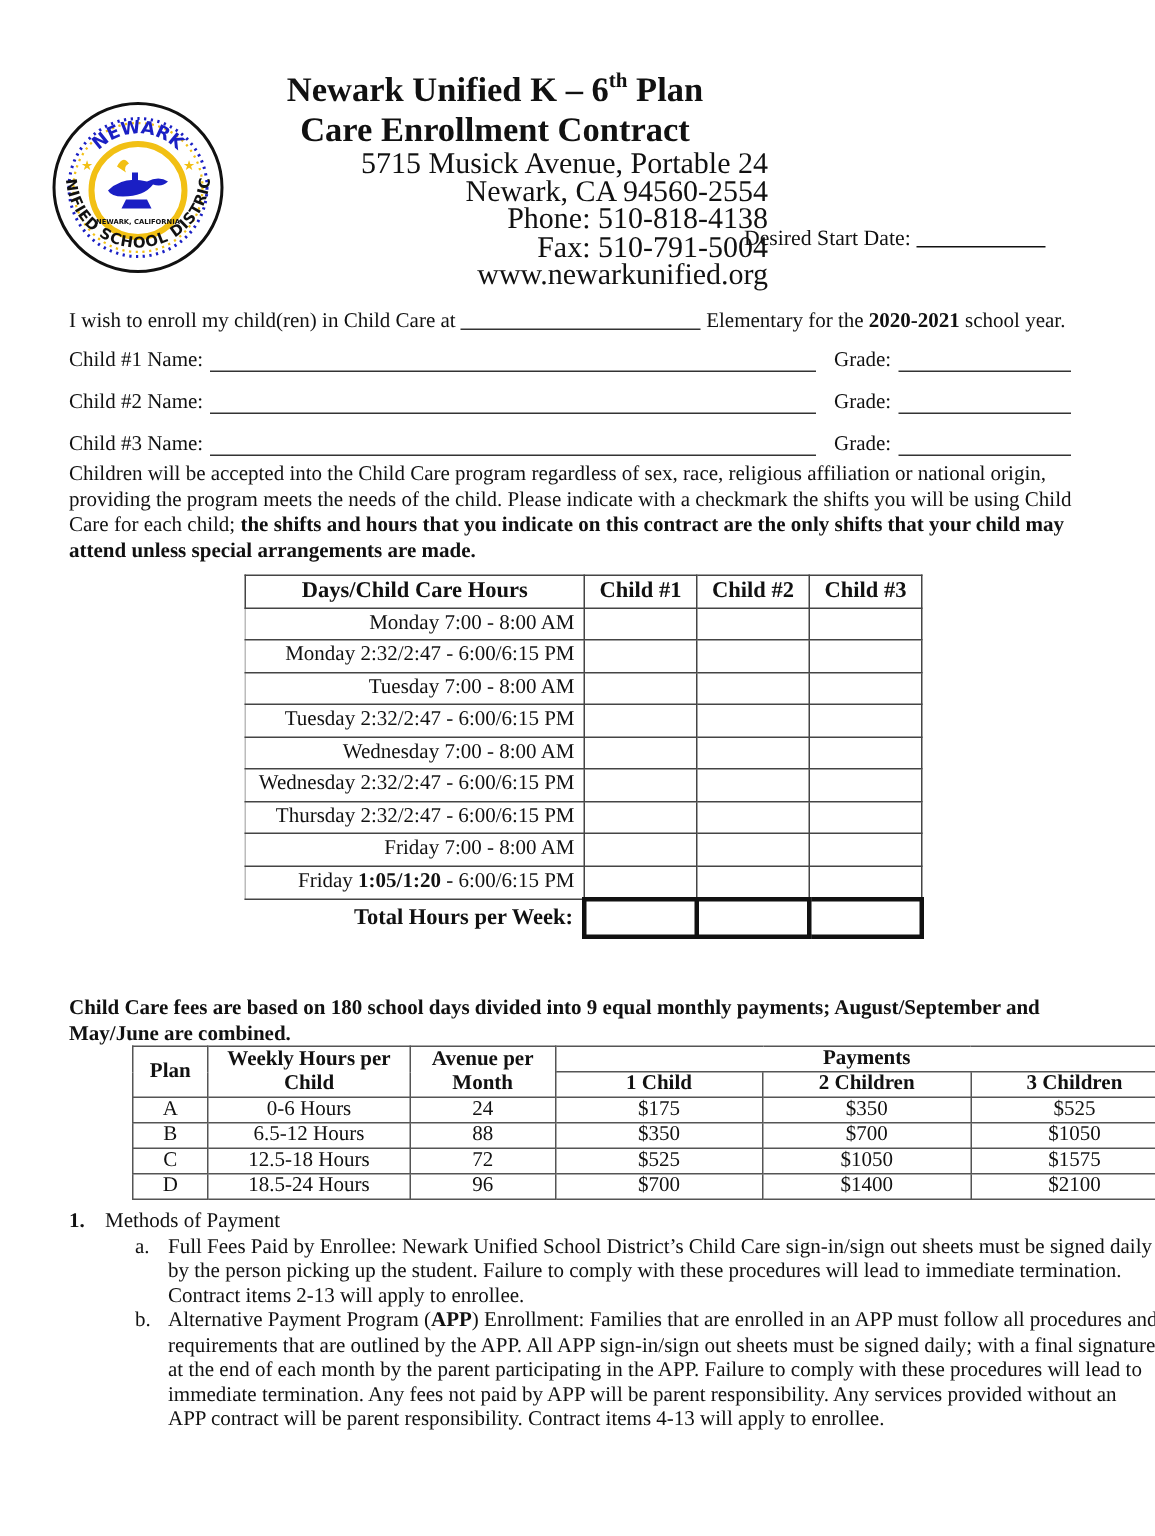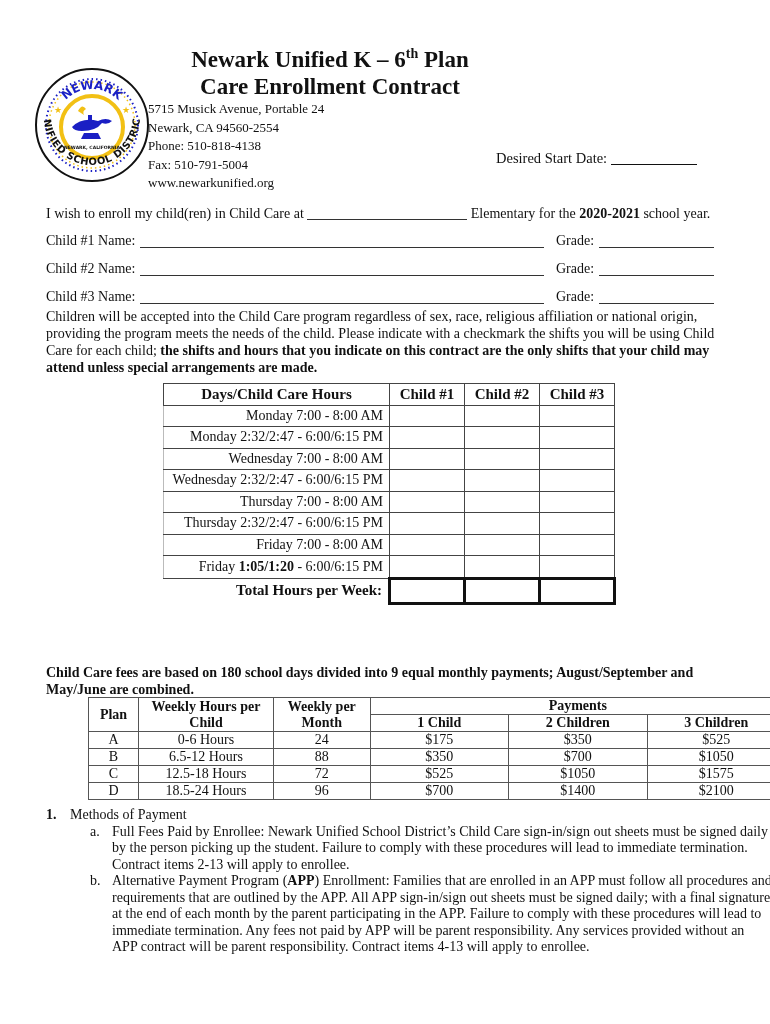--- a/index.html
+++ b/index.html
@@ -3,21 +3,21 @@
 <meta charset="utf-8">
 <style>
   html, body { margin: 0; padding: 0; background: #ffffff; }
   body { width: 770px; height: 1024px; position: relative; overflow: hidden;
          font-family: "Liberation Serif", "DejaVu Serif", serif; color: #111; }
   .abs { position: absolute; }
   .logo { left: 34px; top: 67px; width: 116px; height: 116px; }
   .title { left: 160px; top: 46px; width: 340px; text-align: center; font-weight: bold;
            font-size: 23px; line-height: 27px; }
   .title sup { font-size: 14px; vertical-align: 9px; line-height: 0; font-family: Liberation Serif, serif; }
-  .addr { left: 148px; top: 100px; width: 340px; text-align: left; font-size: 13px; line-height: 18.5px; }
+  .addr { left: 172px; top: 100px; width: 340px; text-align: right; font-size: 20px; line-height: 18.5px; }
   .start { left: 496px; top: 150px; font-weight: normal; font-size: 14.5px; white-space: nowrap; }
   .line { font-size: 14px; white-space: nowrap; }
   .uline { display: inline-block; border-bottom: 1px solid #333; height: 14px; vertical-align: -2px; }
   .para { left: 46px; width: 690px; font-size: 14px; line-height: 17px; }
   .bold { font-weight: bold; }
 
   table { border-collapse: collapse; }
   .hours { left: 163px; top: 383px; font-size: 14px; }
   .hours td, .hours th { border: 1px solid #444; height: 20.5px; padding: 0 6px; }
   .hours th { font-weight: bold; font-size: 15px; text-align: center; }
@@ -139,33 +139,39 @@
     <td class="ch"></td>
     <td class="ch"></td>
   </tr>
   <tr>
     <td class="lbl"><span>Monday 2:32/2:47 - 6:00/6:15 PM</span><b></b><span></span></td>
     <td class="ch"></td>
     <td class="ch"></td>
     <td class="ch"></td>
   </tr>
   <tr>
+    <td class="lbl"><span>Tuesday 7:00 - 8:00 AM</span><b></b><span></span></td>
+    <td class="ch"></td>
+    <td class="ch"></td>
+    <td class="ch"></td>
+  </tr>
+  <tr>
+    <td class="lbl"><span>Tuesday 2:32/2:47 - 6:00/6:15 PM</span><b></b><span></span></td>
+    <td class="ch"></td>
+    <td class="ch"></td>
+    <td class="ch"></td>
+  </tr>
+  <tr>
     <td class="lbl"><span>Wednesday 7:00 - 8:00 AM</span><b></b><span></span></td>
     <td class="ch"></td>
     <td class="ch"></td>
     <td class="ch"></td>
   </tr>
   <tr>
     <td class="lbl"><span>Wednesday 2:32/2:47 - 6:00/6:15 PM</span><b></b><span></span></td>
-    <td class="ch"></td>
-    <td class="ch"></td>
-    <td class="ch"></td>
-  </tr>
-  <tr>
-    <td class="lbl"><span>Thursday 7:00 - 8:00 AM</span><b></b><span></span></td>
     <td class="ch"></td>
     <td class="ch"></td>
     <td class="ch"></td>
   </tr>
   <tr>
     <td class="lbl"><span>Thursday 2:32/2:47 - 6:00/6:15 PM</span><b></b><span></span></td>
     <td class="ch"></td>
     <td class="ch"></td>
     <td class="ch"></td>
   </tr>
@@ -190,21 +196,21 @@
 </tbody>
   </table>
 
 <div class="abs para bold" style="top:664px;">Child Care fees are based on 180 school days divided into 9 equal monthly payments; August/September and May/June are combined.</div>
 
 <table class="abs fees">
   <tbody>
       <tr>
     <th class="c-plan" rowspan="2">Plan</th>
     <th class="c-week" rowspan="2">Weekly Hours per Child</th>
-    <th class="c-month" rowspan="2">Weekly per Month</th>
+    <th class="c-month" rowspan="2">Avenue per Month</th>
     <th colspan="3">Payments</th>
   </tr>
   <tr>
     <th class="c-pay">1 Child</th>
     <th class="c-pay">2 Children</th>
     <th class="c-pay">3 Children</th>
   </tr>
   <tr>
     <td>A</td>
     <td>0-6 Hours</td>

